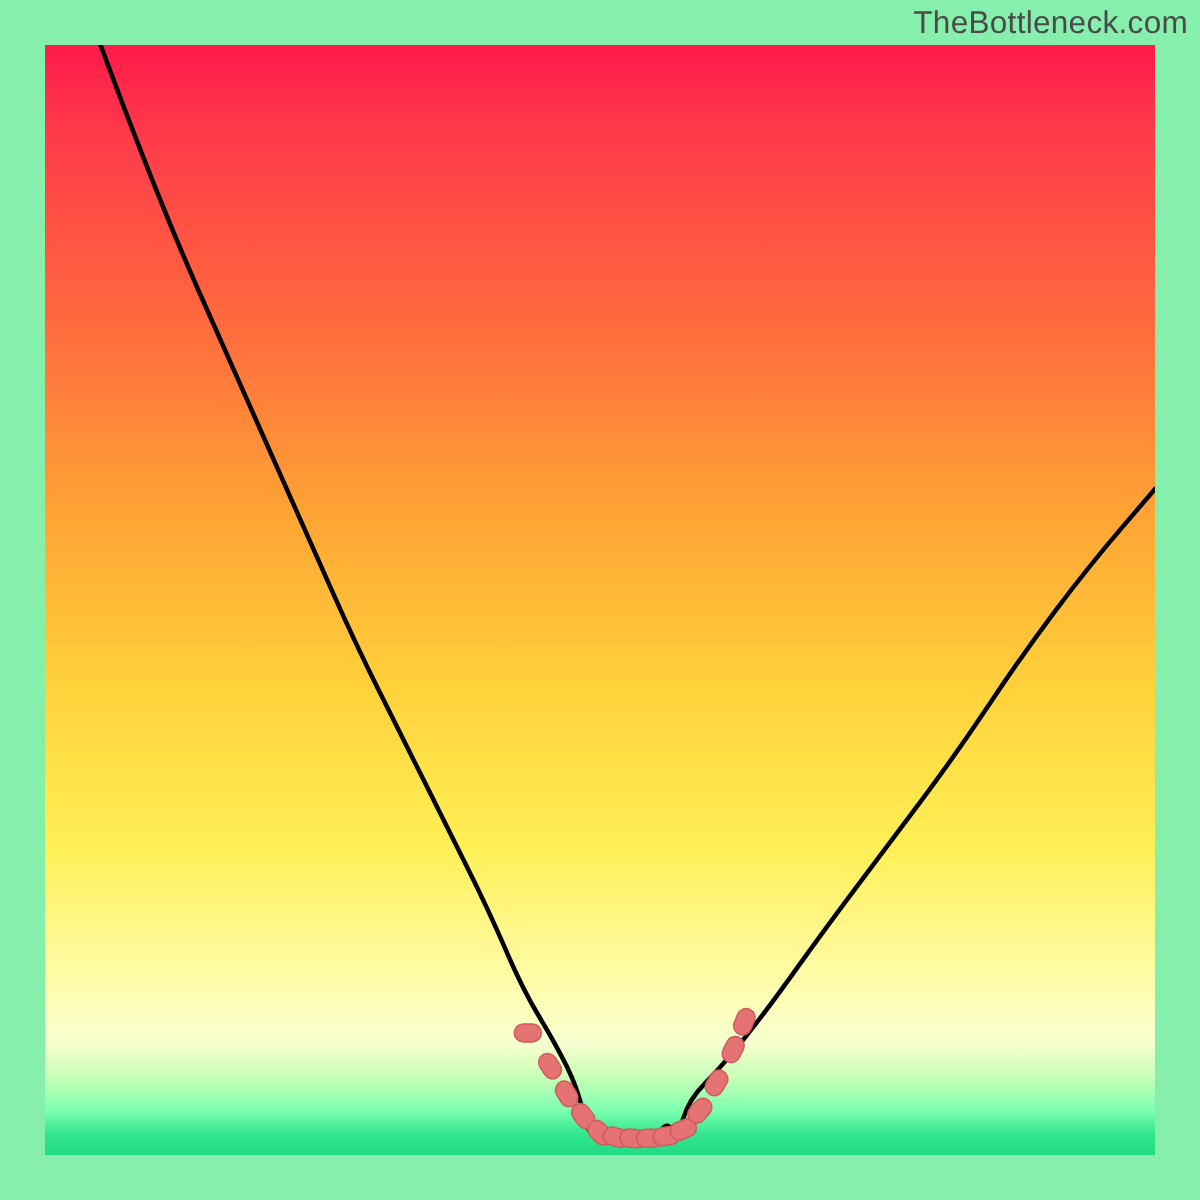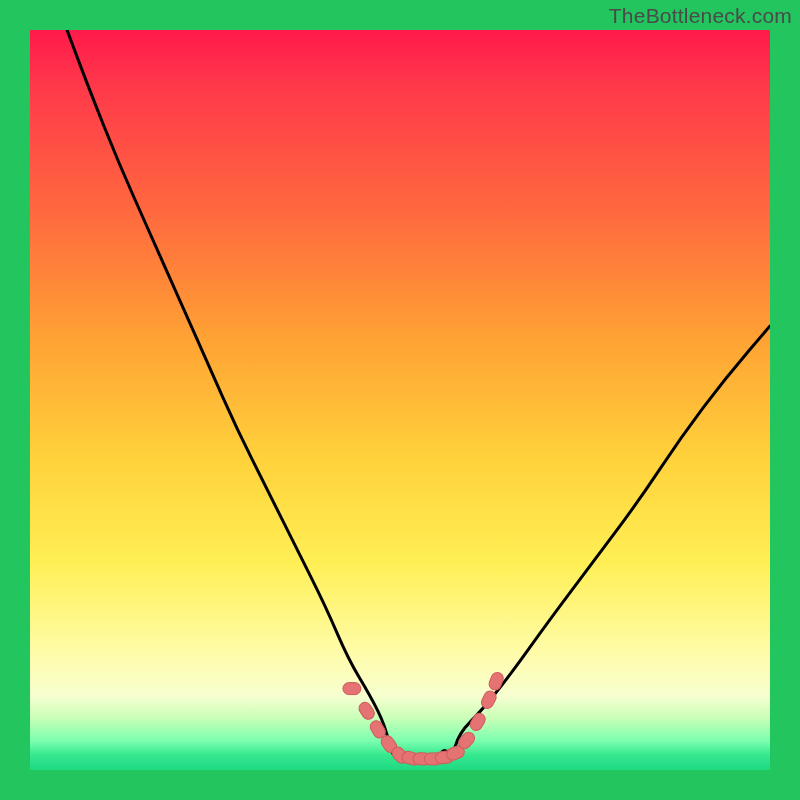--- a/index.html
+++ b/index.html
@@ -9,21 +9,21 @@
     height: 800px;
     overflow: hidden;
     background: #000;
     font-family: Arial, Helvetica, sans-serif;
   }
   .frame {
     position: absolute;
     top: 0; left: 0;
     width: 800px;
     height: 800px;
-    background: #22c55e;
+    background: #86efac;
   }
   .plot {
     position: absolute;
     top: 30px;
     left: 30px;
     width: 740px;
     height: 740px;
     overflow: hidden;
   }
   .gradient {

